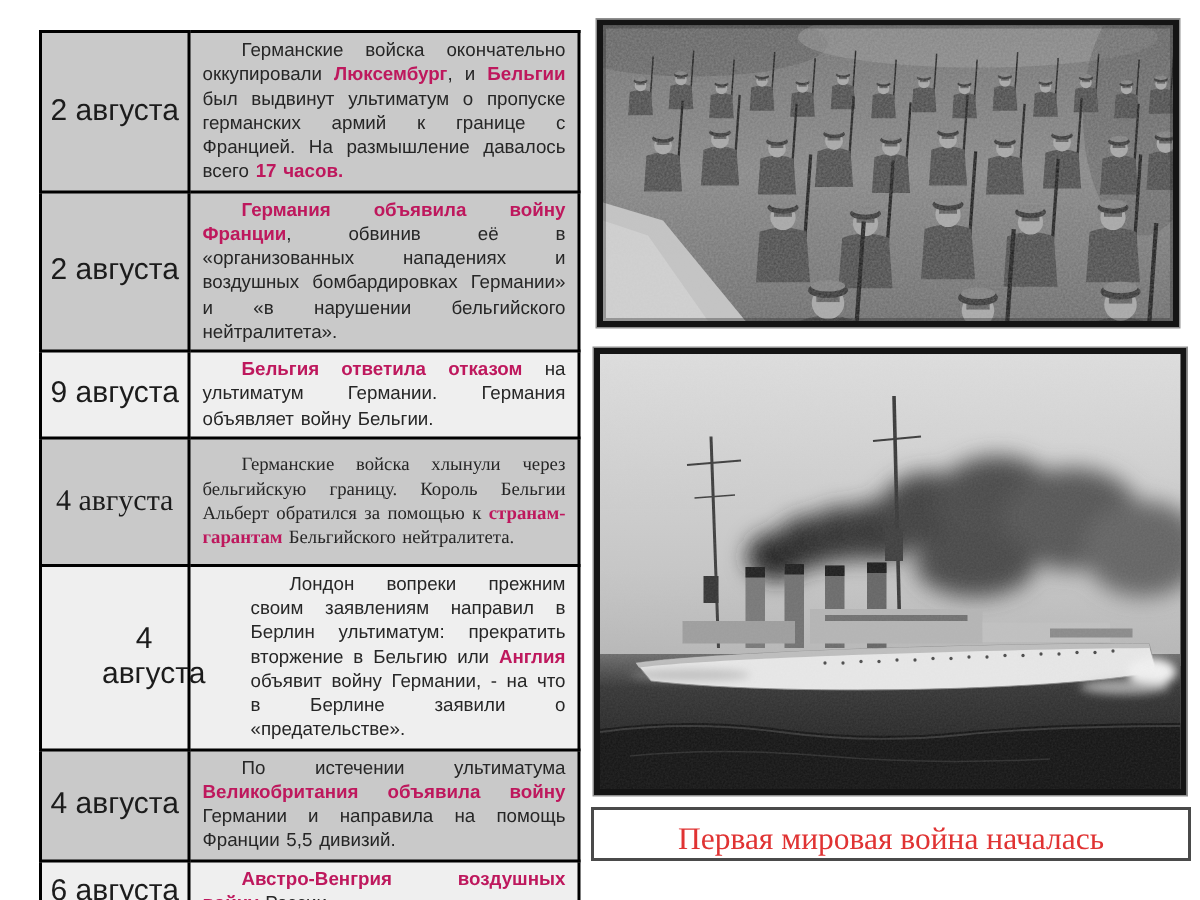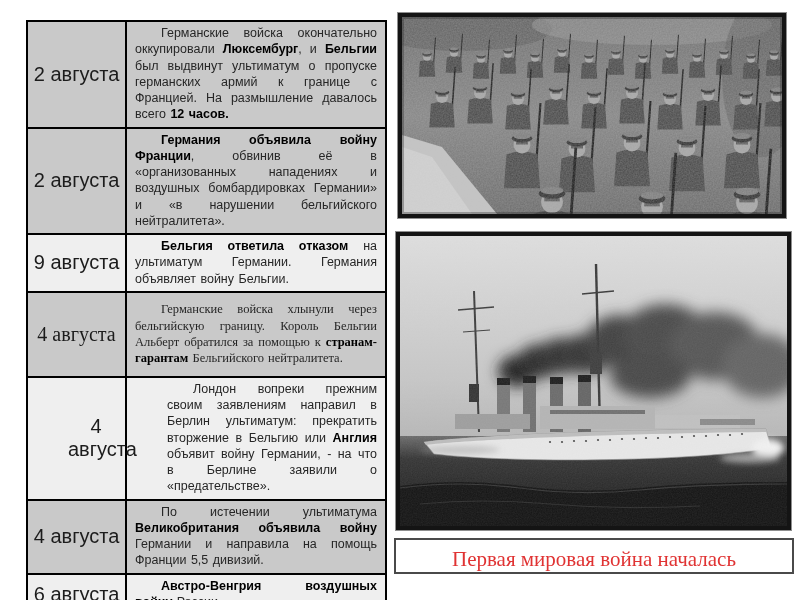--- a/index.html
+++ b/index.html
@@ -32,21 +32,21 @@
     width:99px;text-align:center;font-size:20px;color:#1c1c1c;
     letter-spacing:0px;
     margin-left:40px;
   }
   .text-cell{
     width:260px;padding:3px 8px 4px 8px;
     font-size:12.5px;line-height:1.3;color:var(--text);
     text-align:justify;
   }
   .cell-par{text-indent:26px;word-spacing:1px;}
-  .text-cell b{color:#000000;}
+  .text-cell b{color:#be185d;}
   
   .photo-frame{
     position:absolute;border:4px solid #141414;outline:1px solid #8f8f8f;
     box-sizing:border-box;background:#7a7a7a;
   }
   #soldiers-photo{left:398px;top:13px;width:388px;height:205px;}
   #battleship-photo{left:396px;top:232px;width:395px;height:298px;}
   .photo-frame svg{display:block;width:100%;height:100%;}
   
   #caption-box{
@@ -62,21 +62,21 @@
 </head>
 <body>
 
 <div id="slide">
 
   <table id="events-table">
     <tbody>
         <tr>
           <td class="date-cell">2 августа</td>
           <td class="text-cell">
-            <div class="cell-par">Германские войска окончательно оккупировали <b>Люксембург</b>, и <b>Бельгии</b> был выдвинут ультиматум о пропуске германских армий к границе с Францией. На размышление давалось всего <b>12 часов.</b></div>
+            <div class="cell-par">Германские войска окончательно оккупировали <b>Люксембург</b>, и <b>Бельгии</b> был выдвинут ультиматум о пропуске германских армий к границе с Францией. На размышление давалось всего <b>17 часов.</b></div>
           </td>
         </tr>
         <tr>
           <td class="date-cell">2 августа</td>
           <td class="text-cell">
             <div class="cell-par"><b>Германия объявила войну Франции</b>, обвинив её в «организованных нападениях и воздушных бомбардировках Германии» и «в нарушении бельгийского нейтралитета».</div>
           </td>
         </tr>
         <tr>
           <td class="date-cell">9 августа</td>

